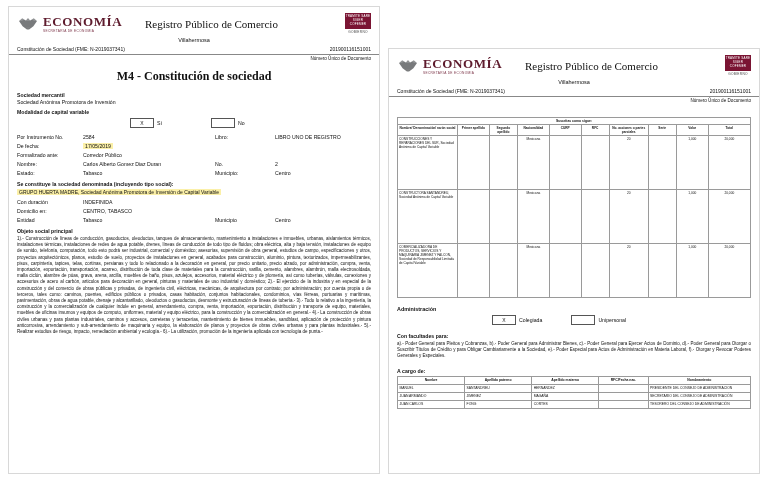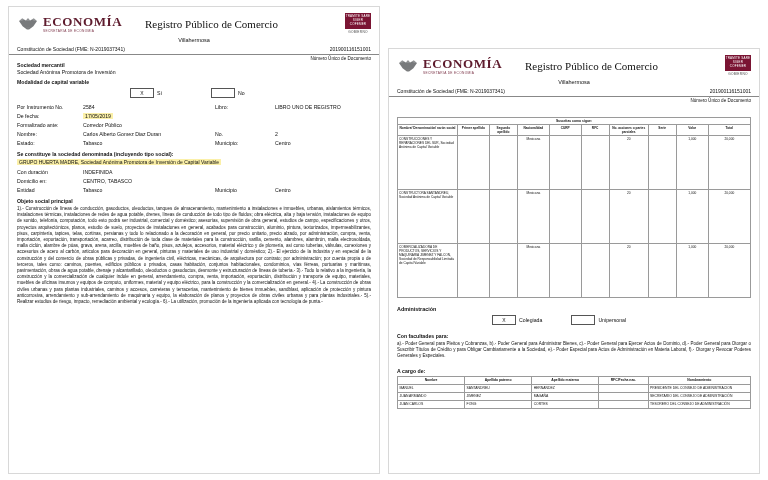--- a/index.html
+++ b/index.html
@@ -134,20 +134,21 @@
   </div>
 
   <div class="city">Villahermosa</div>
 
   <div class="fme-row">
     <span>Constitución de Sociedad (FME: N-2019037341)</span>
     <span>201900116151001</span>
   </div>
   <div class="doc-num">Número Único de Documento</div>
 
+  <div class="doc-title">M4 - Constitución de sociedad</div>
 
   <div class="body">
     <div class="b-strong">Sociedad mercantil</div>
     <div class="b-line">Sociedad Anónima Promotora de Inversión</div>
     <div class="b-strong" style="margin-top:4px">Modalidad de capital variable</div>
 
     <div class="row-flex" style="justify-content:flex-start;margin-top:3px">
       <span style="width:110px"></span>
       <span class="chk">
         <span style="display:block;text-align:center;font-size:5px;line-height:8px;">X</span>

